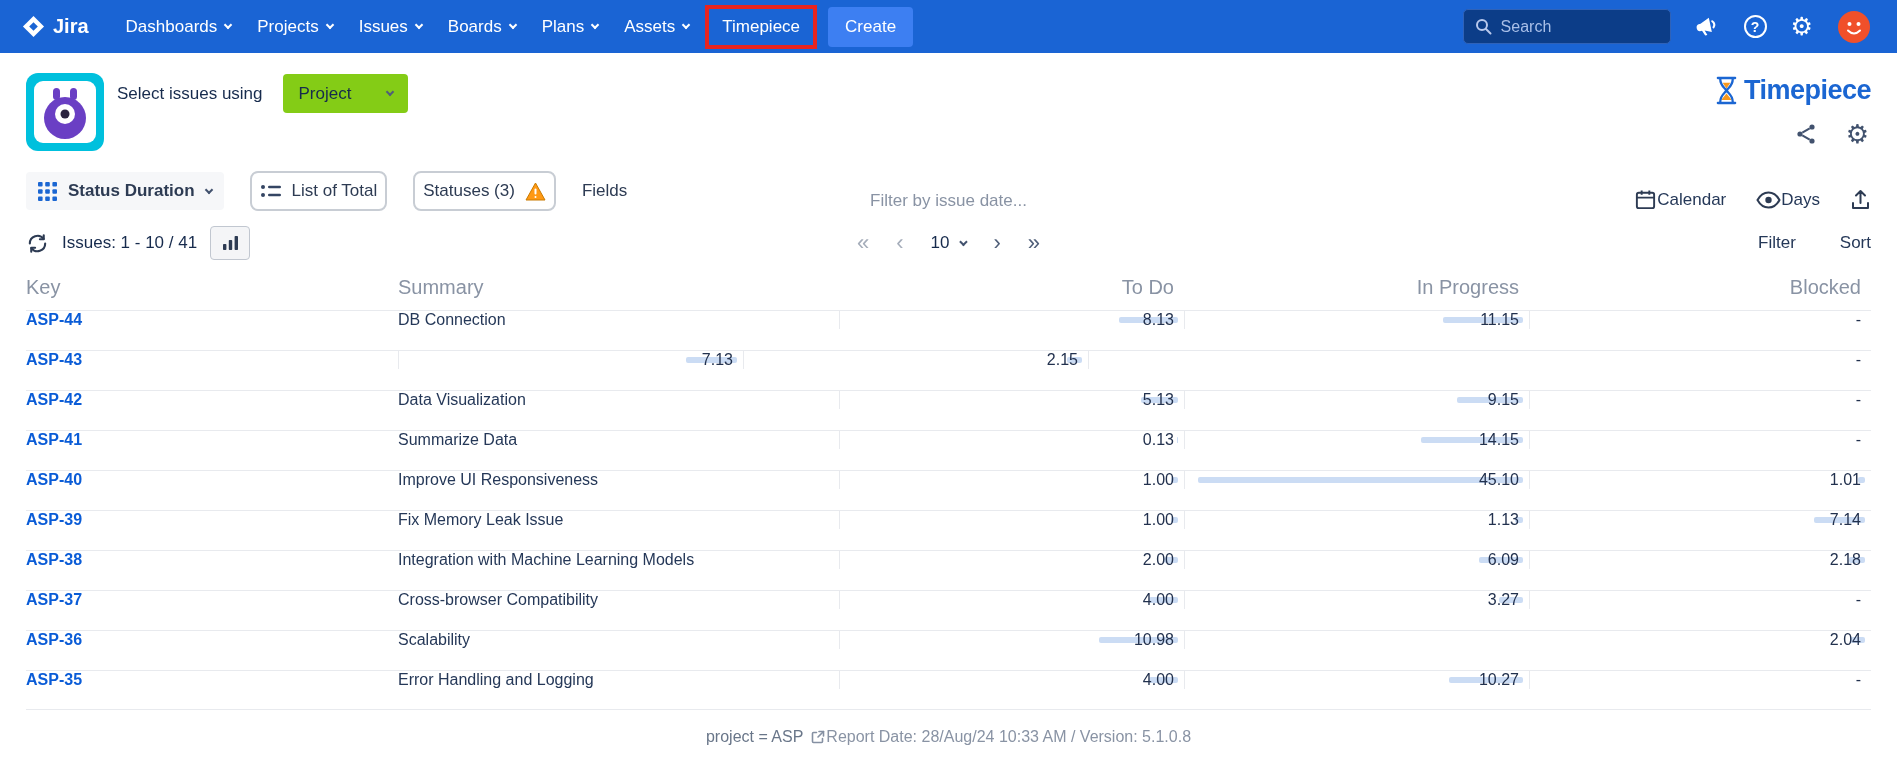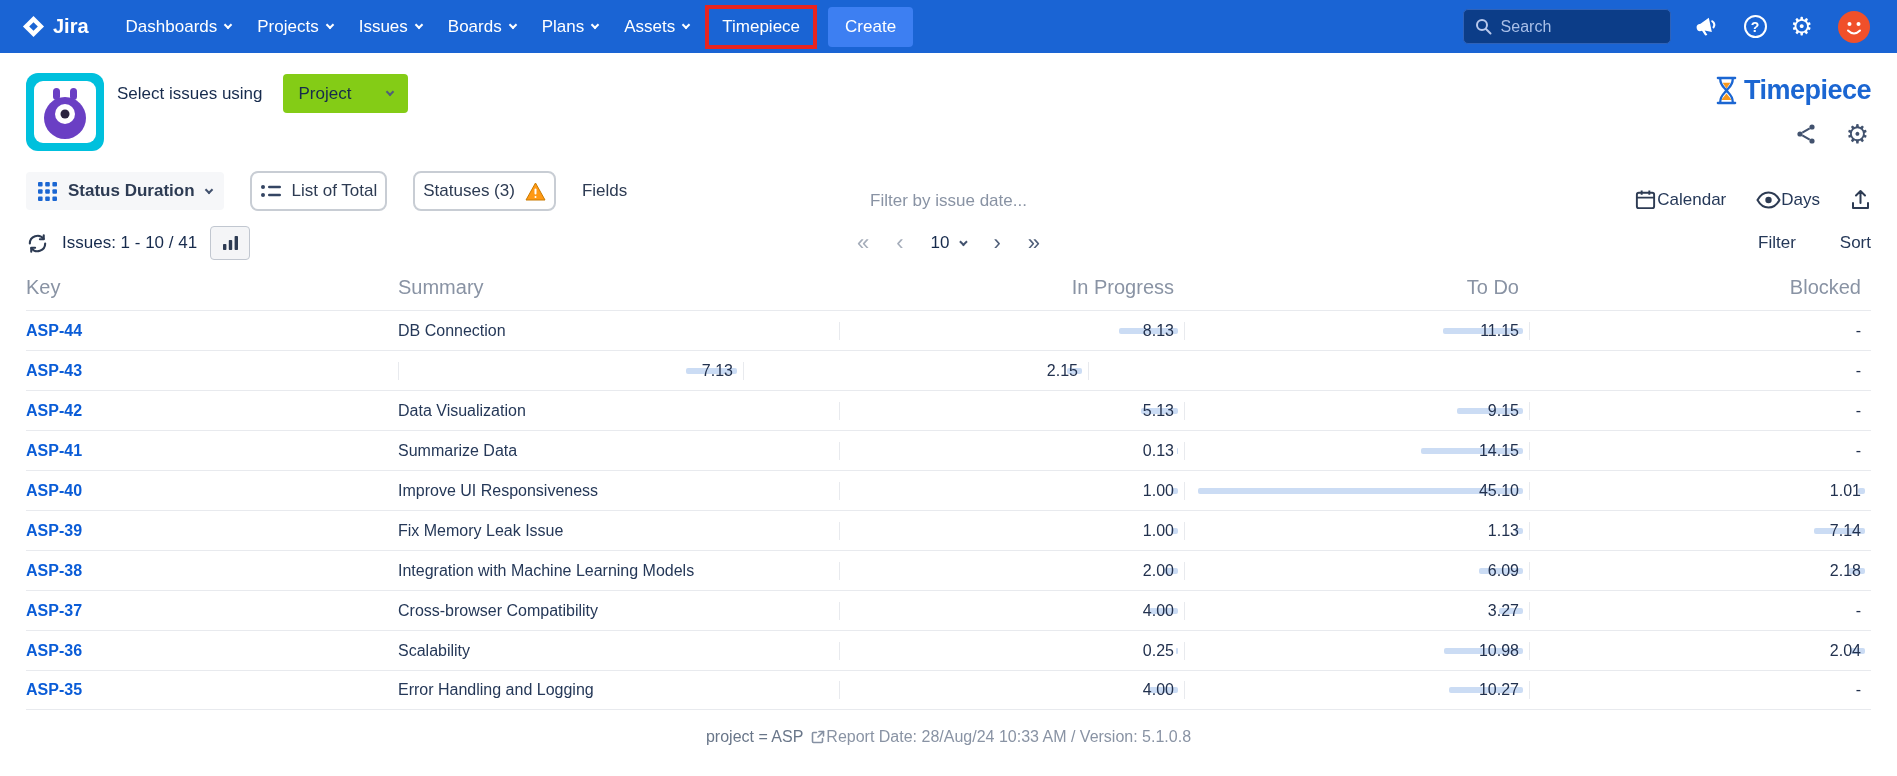--- a/index.html
+++ b/index.html
@@ -106,21 +106,21 @@
   .issues-right { margin-left: auto; display: flex; gap: 44px; font-size: 17px; font-weight: 500; color: #253858; }
   .issues-right span { cursor: pointer; }
 
   
   .table { margin-top: 14px; }
   .thead { display: flex; align-items: flex-start; height: 34px; color: #8993a4; font-size: 20px; }
   .thead .col-key { width: 372px; }
   .thead .col-summary { width: 441px; }
   .thead .col-num { width: 345px; text-align: right; padding-right: 10px; }
   .thead .col-blocked { flex: 1; text-align: right; padding-right: 10px; }
-  .trow { display: flex; align-items: center; height: 40px; border-top: 1px solid #e8eaee; }
+  .trow { display: flex; align-items: flex-start; height: 40px; border-top: 1px solid #e8eaee; }
   .trow:last-child { border-bottom: 1px solid #e8eaee; }
   .cell { display: flex; align-items: center; }
   .cell.key { width: 372px; color: #0a5cd7; font-weight: 700; font-size: 16px; cursor: pointer; }
   .cell.summary { width: 441px; font-size: 16px; color: #253858; }
   .cell.num {
     width: 345px; position: relative; justify-content: flex-end; padding-right: 10px;
     font-size: 16px; color: #22314e; border-left: 1px solid #e8eaee;
   }
   .cell.num.blocked { flex: 1; width: auto; }
   .bar { position: absolute; right: 6px; top: 6px; bottom: 6px; background: #cbdcf4; border-radius: 2px; z-index: 0; }
@@ -366,22 +366,22 @@
     <div class="issues-right">
       <span>Filter</span>
       <span>Sort</span>
     </div>
   </div>
 
   <div class="table">
     <div class="thead" id="thead">
         <div class="col-key">Key</div>
         <div class="col-summary">Summary</div>
+        <div class="col-num">To Do</div>
         <div class="col-num">In Progress</div>
-        <div class="col-num">To Do</div>
         <div class="col-blocked">Blocked</div>
       </div>
     <div id="tbody">
         <div class="trow">
           <div class="cell key">ASP-44</div>
           <div class="cell summary">DB Connection</div>
           <div class="cell num">
             <div class="bar" style="width: 59px;"></div>
             <span class="val">8.13</span>
           </div>
@@ -496,24 +496,20 @@
             <div class="bar" style="width: 24px;"></div>
             <span class="val">3.27</span>
           </div>
           <div class="cell num blocked">
             <span class="val">-</span>
           </div>
         </div>
         <div class="trow">
           <div class="cell key">ASP-36</div>
           <div class="cell summary">Scalability</div>
-          <div class="cell num">
-            <div class="bar" style="width: 2px;"></div>
-            <span class="val">0.25</span>
-          </div>
           <div class="cell num">
             <div class="bar" style="width: 79px;"></div>
             <span class="val">10.98</span>
           </div>
           <div class="cell num blocked">
             <div class="bar" style="width: 15px;"></div>
             <span class="val">2.04</span>
           </div>
         </div>
         <div class="trow">

